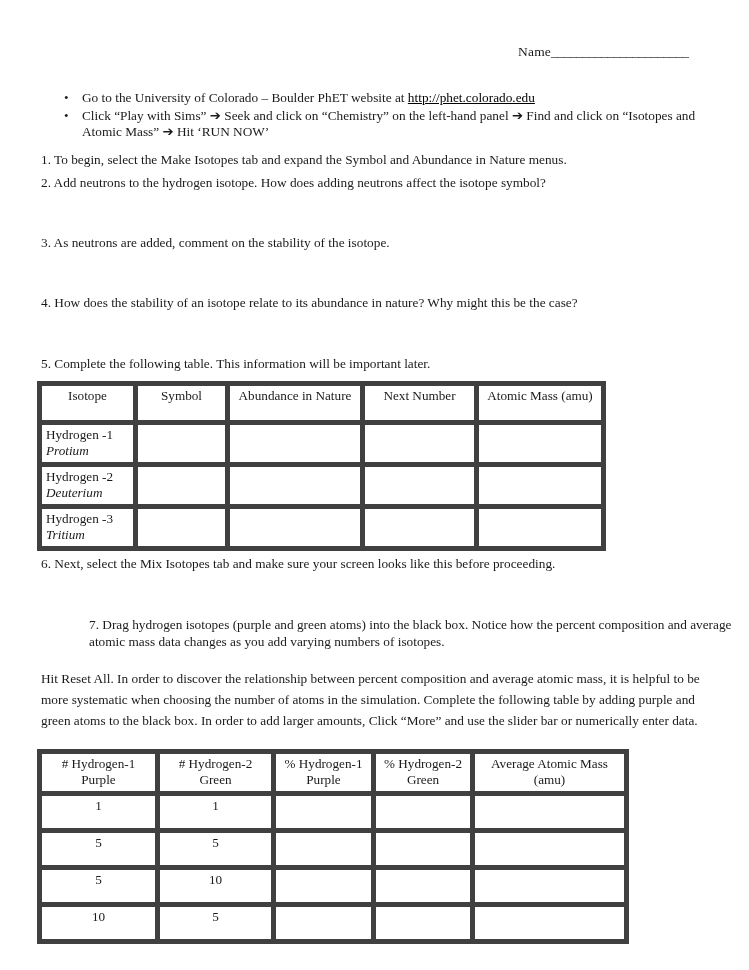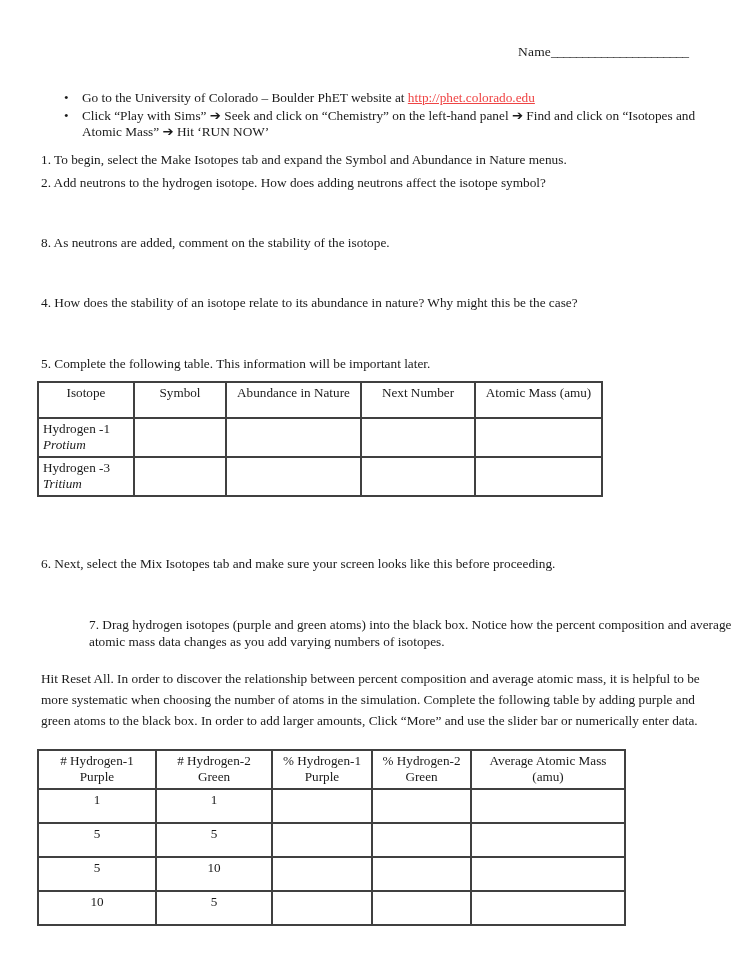--- a/index.html
+++ b/index.html
@@ -66,21 +66,21 @@
     margin-top: 1px;
   }
   .bullets .dot {
     position: absolute;
     left: 23px;
     top: 0px;
     font-size: 13px;
     line-height: 16.5px;
   }
   a.extlink {
-    color: #ef4444;
+    color: #000000;
     text-decoration: underline;
   }
 
   
   .q {
     position: absolute;
     left: 41px;
     font-size: 13.3px;
     line-height: 17px;
     width: 680px;
@@ -95,21 +95,21 @@
   .q8 { top: 668px; width: 670px; line-height: 21px; }
 
   
   table.wstable {
     position: absolute;
     border-collapse: collapse;
     font-size: 13.2px;
     table-layout: fixed;
   }
   table.wstable td {
-    border: 2px solid #404040;
+    border: 5px solid #404040;
     padding: 2px 4px;
     vertical-align: top;
     line-height: 16px;
   }
   table.wstable td.hd {
     text-align: center;
     vertical-align: top;
   }
   table.wstable td.num {
     text-align: center;
@@ -150,21 +150,21 @@
     <div class="bullet-item">
       <span class="dot">•</span><span>Go to the University of Colorado – Boulder PhET website at </span><a class="extlink" href="#">http://phet.colorado.edu</a>
     </div>
     <div class="bullet-item">
       <span class="dot">•</span><span>Click “Play with Sims” ➔ Seek and click on “Chemistry” on the left-hand panel ➔ Find and click on “Isotopes and Atomic Mass” ➔ Hit ‘RUN NOW’</span>
     </div>
   </div>
 
   <div class="q q1">1.  To begin, select the Make Isotopes tab and expand the Symbol and Abundance in Nature menus.</div>
   <div class="q q2">2.  Add neutrons to the hydrogen isotope.  How does adding neutrons affect the isotope symbol?</div>
-  <div class="q q3">8.  As neutrons are added, comment on the stability of the isotope.</div>
+  <div class="q q3">3.  As neutrons are added, comment on the stability of the isotope.</div>
   <div class="q q4">4.  How does the stability of an isotope relate to its abundance in nature?  Why might this be the case?</div>
   <div class="q q5">5.  Complete the following table.  This information will be important later.</div>
 
   <table class="wstable" id="table-isotopes">
     <colgroup>
       <col style="width:96px">
       <col style="width:92px">
       <col style="width:135px">
       <col style="width:114px">
       <col style="width:127px">
@@ -182,20 +182,30 @@
           <span class="isotope-name">Hydrogen -1</span>
           <span class="isotope-alt">Protium</span>
         </td>
         <td></td>
         <td></td>
         <td></td>
         <td></td>
       </tr>
       <tr class="body">
         <td>
+          <span class="isotope-name">Hydrogen -2</span>
+          <span class="isotope-alt">Deuterium</span>
+        </td>
+        <td></td>
+        <td></td>
+        <td></td>
+        <td></td>
+      </tr>
+      <tr class="body">
+        <td>
           <span class="isotope-name">Hydrogen -3</span>
           <span class="isotope-alt">Tritium</span>
         </td>
         <td></td>
         <td></td>
         <td></td>
         <td></td>
       </tr>
     </tbody>
   </table>

